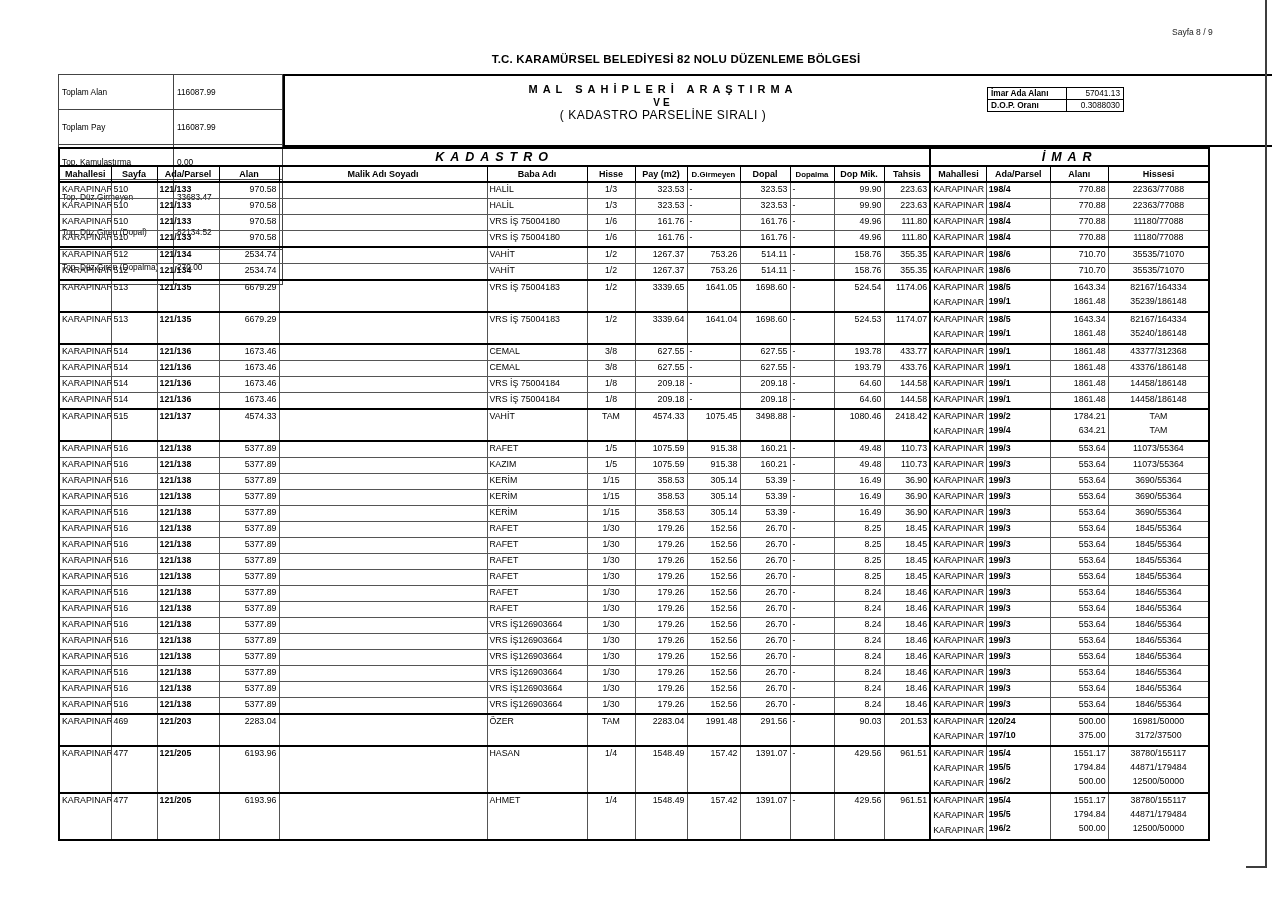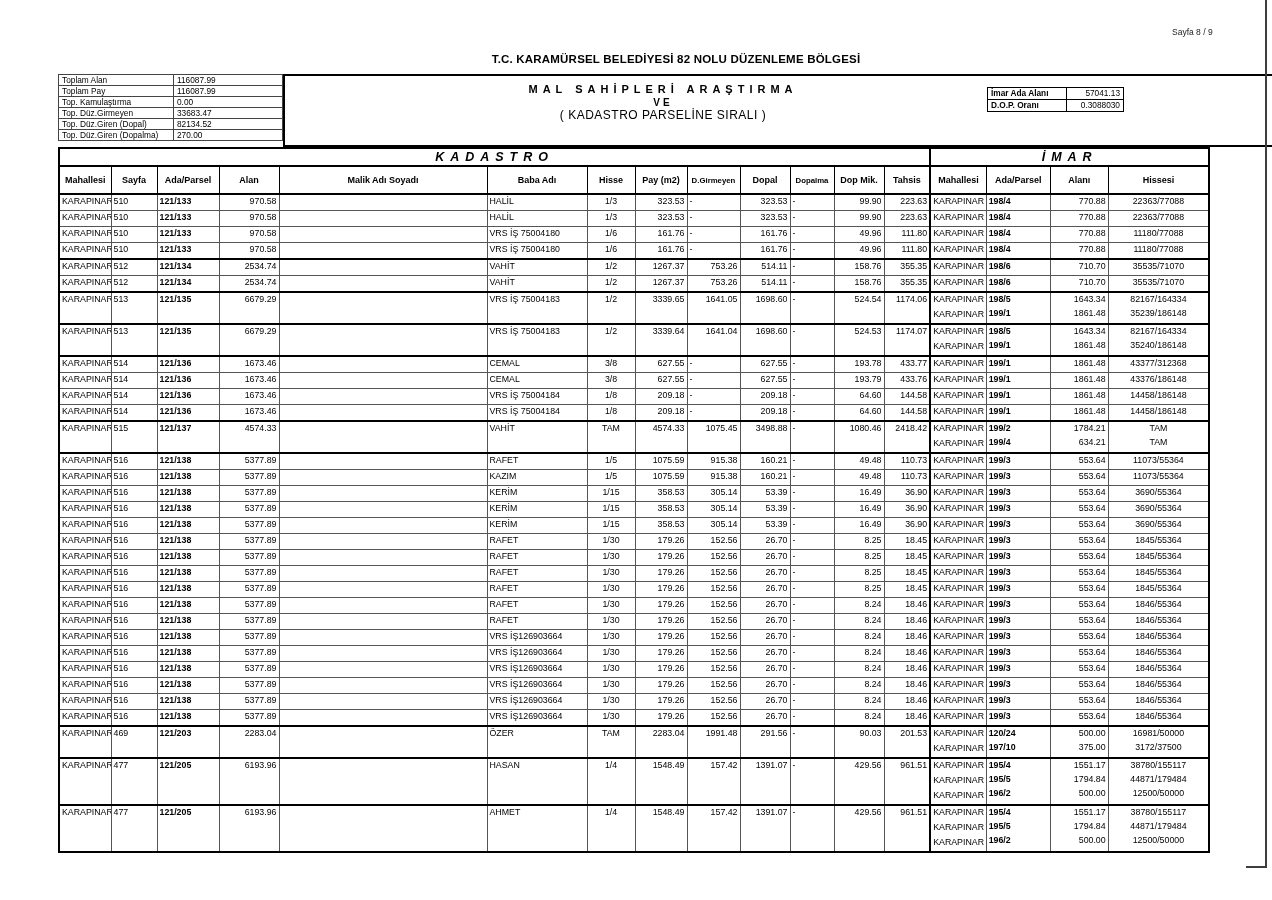--- a/index.html
+++ b/index.html
@@ -10,21 +10,21 @@
   }
   
   .page-num { position:absolute; top:27px; left:1172px; font-size:8.5px; color:#222; }
   .doc-title { position:absolute; top:53px; left:676px; transform:translateX(-50%);
     font-size:11.5px; font-weight:bold; white-space:nowrap; letter-spacing:.2px;text-align:right; }
   .edge-v { position:absolute; left:1265px; top:0; width:2px; height:868px; background:#3d3d3d; }
   .edge-h { position:absolute; left:1246px; top:866px; width:19px; height:2px; background:#3d3d3d; }
 
   
   .info-left { position:absolute; left:58px; top:74px; border-collapse:collapse; }
-  .info-left td { border:1px solid #444; font-size:8.3px; height:10px; line-height:10px; padding:0 3px; white-space:nowrap; }
+  .info-left td { border:1px solid #444; font-size:8.3px; height:10px; line-height:10px; padding:12px 3px; white-space:nowrap; }
   .info-left .lbl { width:108px; }
   .info-left .val { width:102px; }
 
   
   .title-box { position:absolute; left:283px; top:74px; width:1092px; height:73px;
     border:2px solid #000; box-sizing:border-box; }
   .title-center { position:absolute; left:0; top:7px; width:756px; text-align:center; }
   .t-line1 { font-weight:bold; font-size:11px; letter-spacing:5px; line-height:13px; }
   .t-line2 { font-weight:bold; font-size:10px; letter-spacing:3px; line-height:13px; }
   .t-line3 { font-weight:bold; font-size:11px; letter-spacing:4px; line-height:13px; }
@@ -33,21 +33,21 @@
   .info-right td { border:1px solid #000; font-size:8.3px; height:11px; line-height:11px; padding:0 3px; white-space:nowrap; }
   .info-right .lbl { width:72px; font-weight:bold; }
   .info-right .val { width:50px; text-align:right; }
 
   
   .main { position:absolute; left:58px; top:147px; width:1150px;
     border-collapse:collapse; table-layout:fixed; border:2px solid #000; }
   .main th, .main td { border:1px solid #555; overflow:hidden; white-space:nowrap; box-sizing:border-box; }
   .band th { border:2px solid #000; font-style:italic; font-weight:bold; font-size:12.5px;
     letter-spacing:6px; height:17px; text-align:center; }
-  .hdr th { border-color:#000; font-size:9px; font-weight:bold; height:28px; text-align:center; padding:0 1px; }
+  .hdr th { border-color:#000; font-size:9px; font-weight:bold; height:16px; text-align:center; padding:0 1px; }
   .hdr th.sm { font-size:7.8px; }
   .main td { font-size:8.8px; height:14px; line-height:13px; padding:0 2px; vertical-align:top; }
   tr.grp td { border-top:2px solid #000; }
   .c-mah  { font-size:6.8px; padding-top:2px; }
   .c-ap   { font-weight:bold; }
   .c-num  { text-align:right; }
   .c-ctr  { text-align:center; }
   .c-dash { text-align:left; padding-left:1px; }
   .c-imah { border-left:2px solid #000 !important; font-size:6.8px; padding-top:2px; }
   .iline  { height:14px; line-height:13px; }

